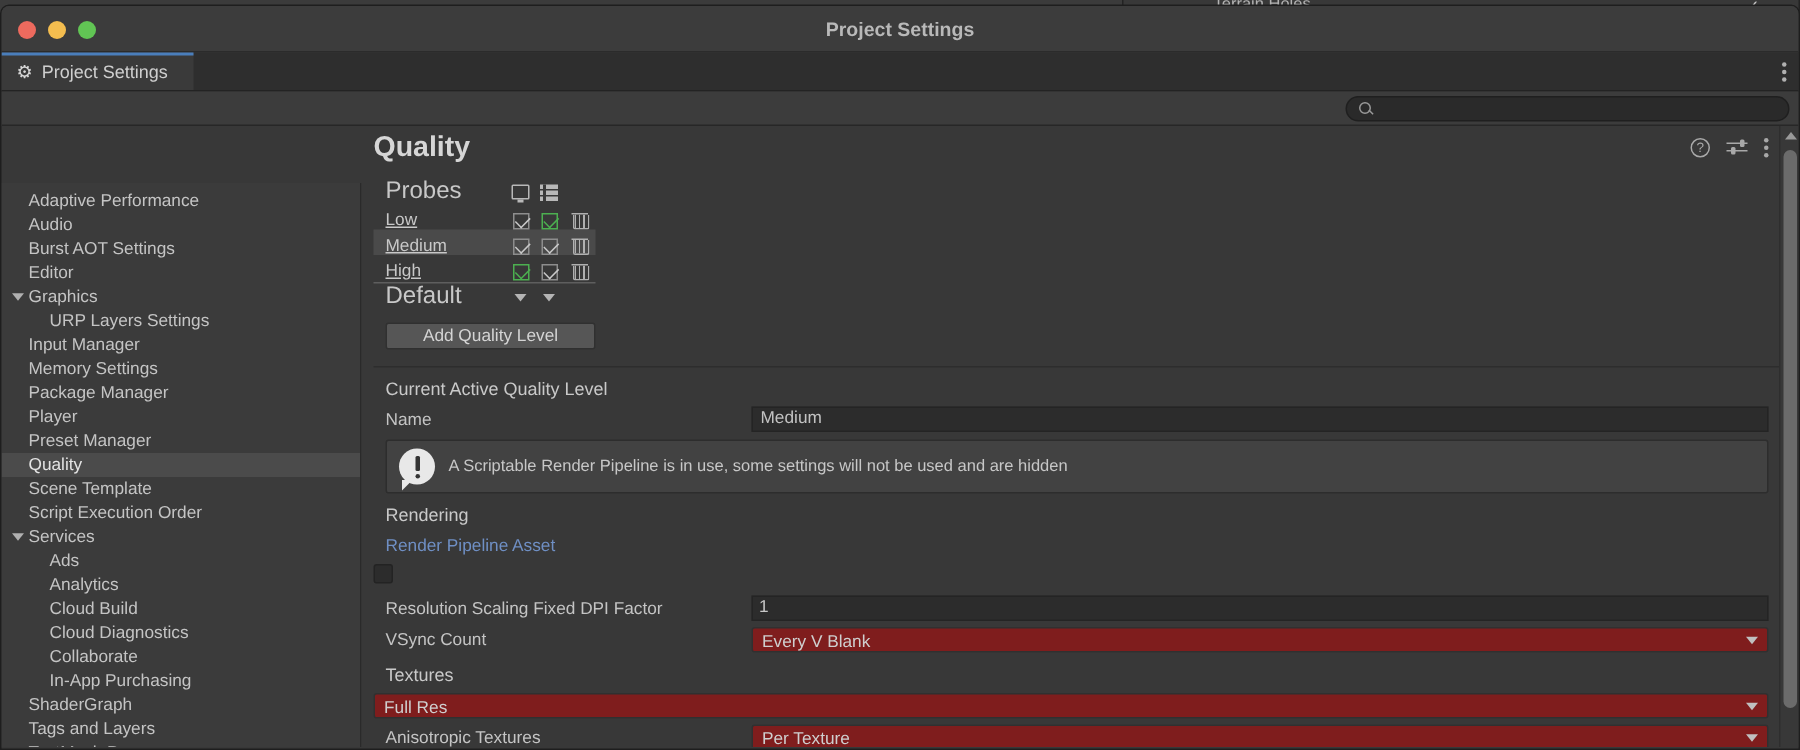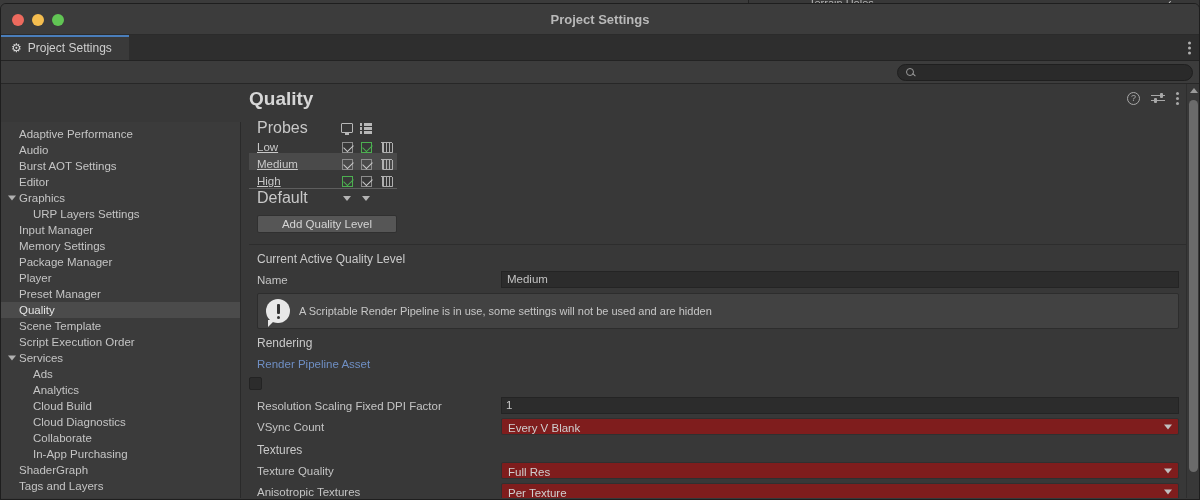--- a/index.html
+++ b/index.html
@@ -538,21 +538,20 @@
             <span class="dropdown" style="display:flex">
               <span>Every V Blank</span>
               <span class="dd-caret"></span>
             </span>
           </span>
         </div>
 
         <div class="section-title">Textures</div>
 
         <div class="field-row">
-          <span class="field-label">Texture Quality</span>
           <span class="field-ctl">
             <span class="dropdown" style="display:flex">
               <span>Full Res</span>
               <span class="dd-caret"></span>
             </span>
           </span>
         </div>
 
         <div class="field-row">
           <span class="field-label">Anisotropic Textures</span>

